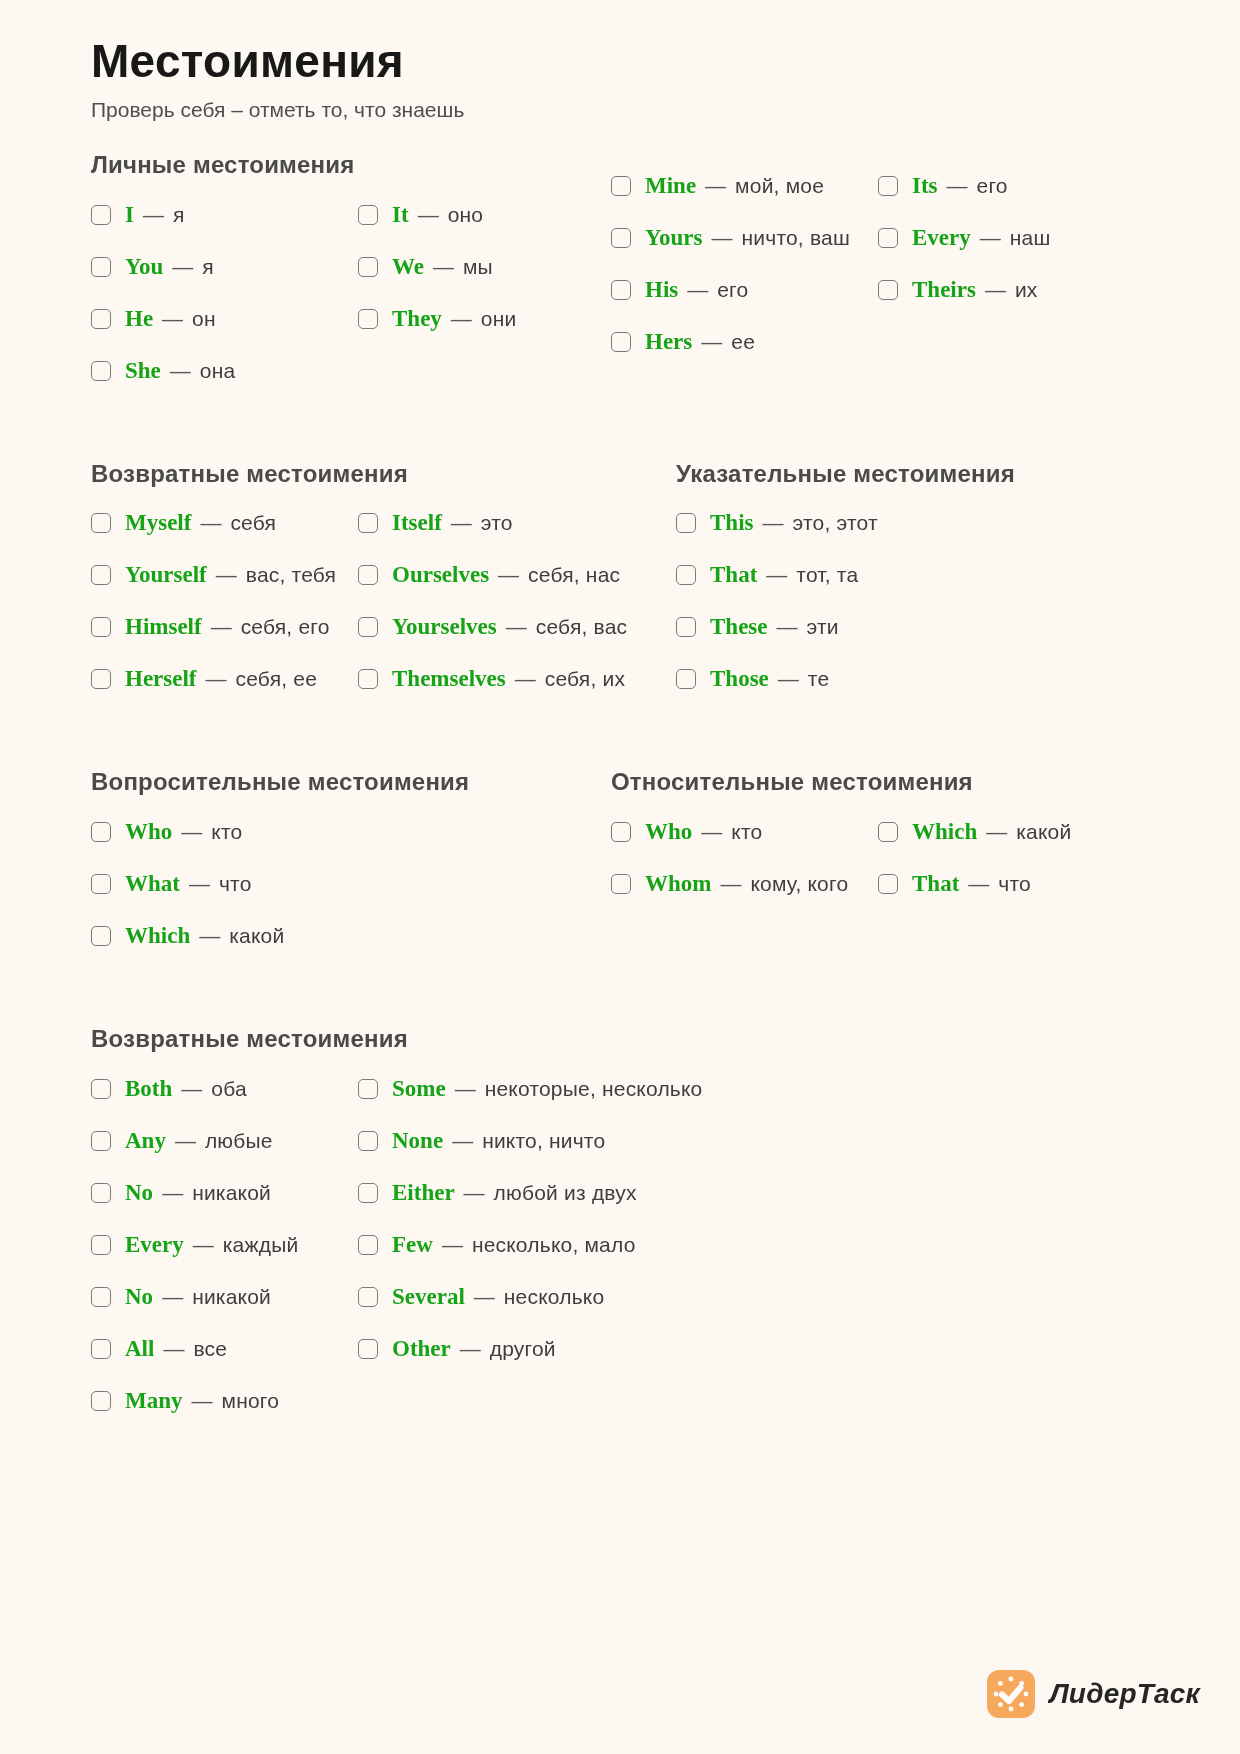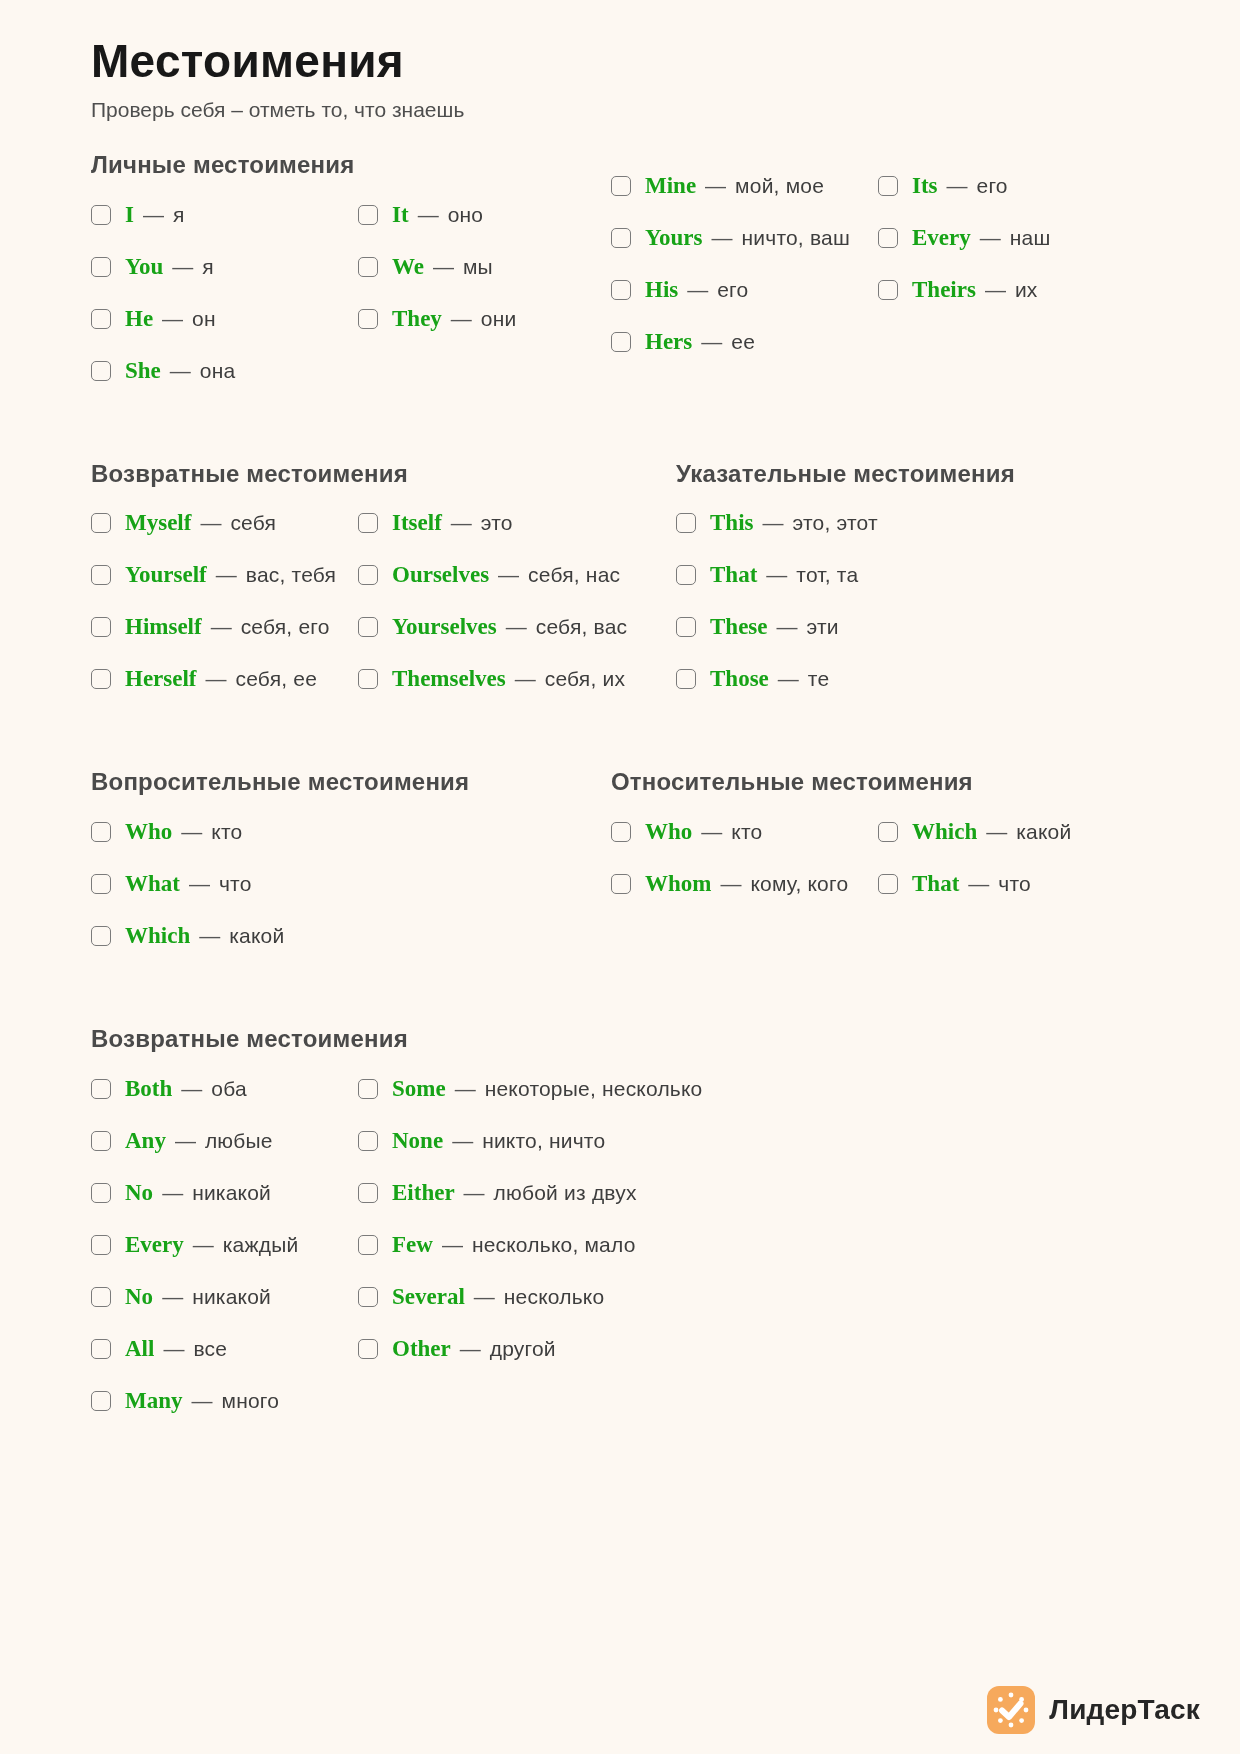--- a/index.html
+++ b/index.html
@@ -58,22 +58,22 @@
     font-family: "Liberation Serif", "DejaVu Serif", serif;
     font-weight: 600;
     font-size: 23px;
     color: var(--green, #17A317);
     line-height: 26px;
   }
   .sep { color: #565656; font-size: 21px; line-height: 26px; margin: 0 9px; }
   .ru { font-size: 21px; color: #3e3e3e; line-height: 26px; letter-spacing: .2px; }
   .footer {
     position: absolute;
-    right: 40px; bottom: 20px;
-    display: flex; align-items: center; gap: 14px;
+    right: 40px; bottom: 36px;
+    display: flex; align-items: center; gap: 14px; font-style: italic;
   }
   .brand { font-size: 28px; font-weight: 700; color: #262626; letter-spacing: .2px; }
 </style>
 </head>
 <body>
 
 <div class="page">
   <h1 class="title">Местоимения</h1>
   <p class="subtitle">Проверь себя – отметь то, что знаешь</p>
 

